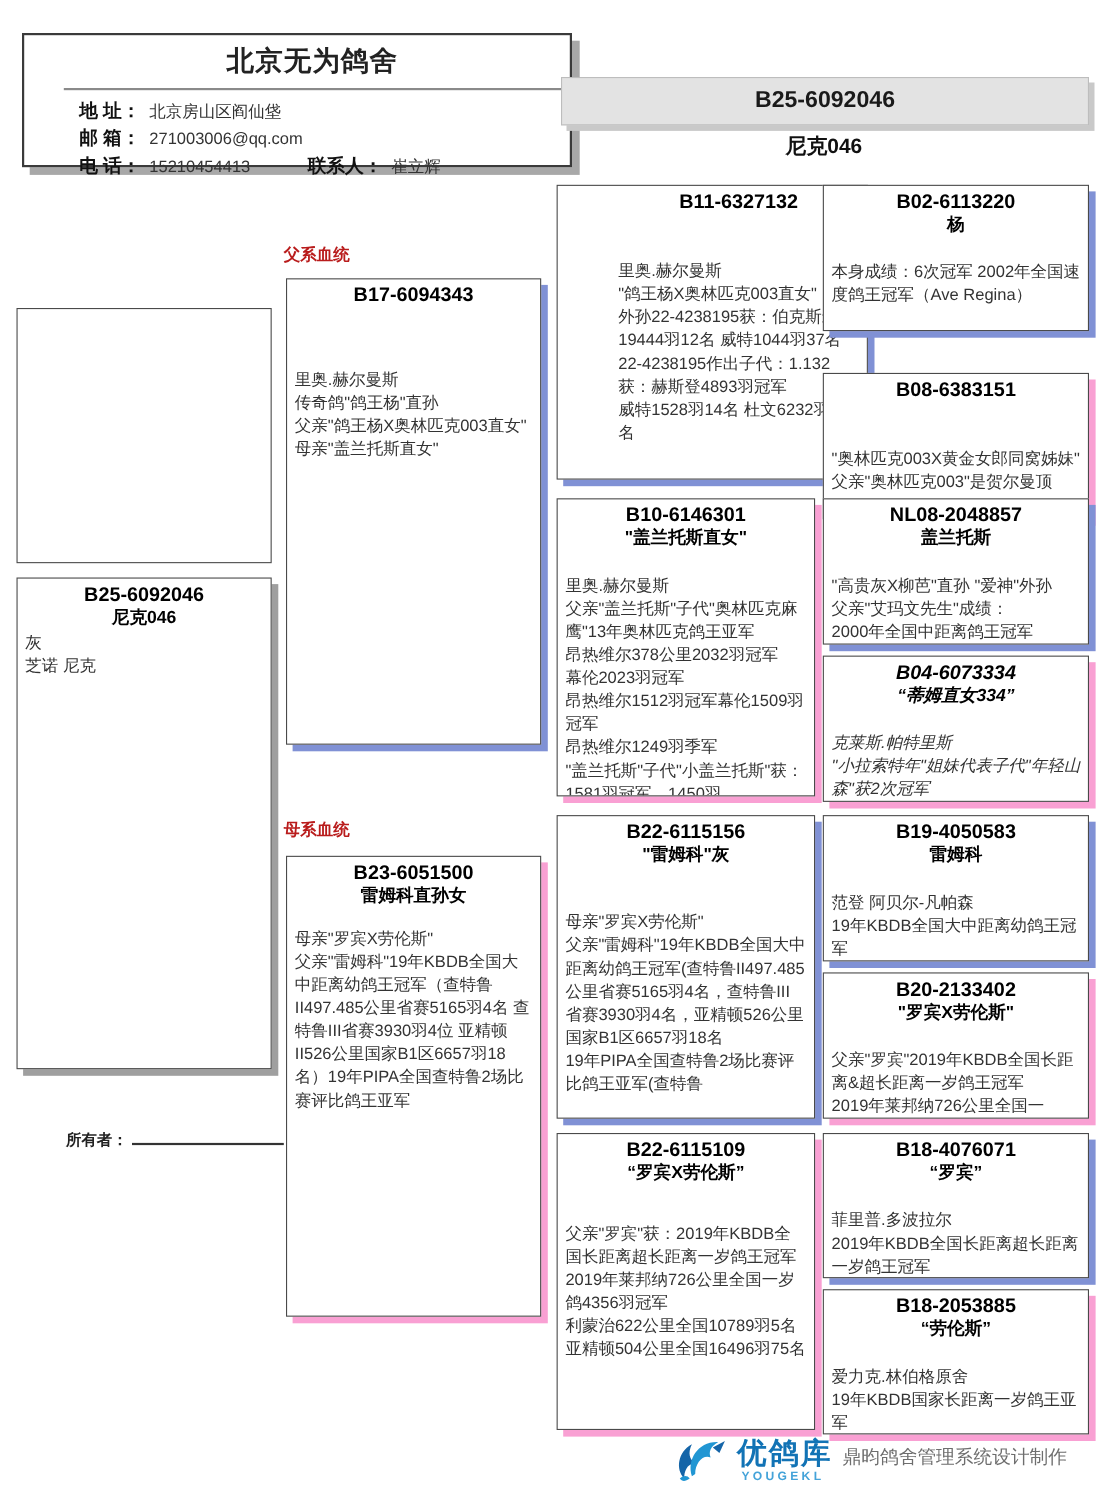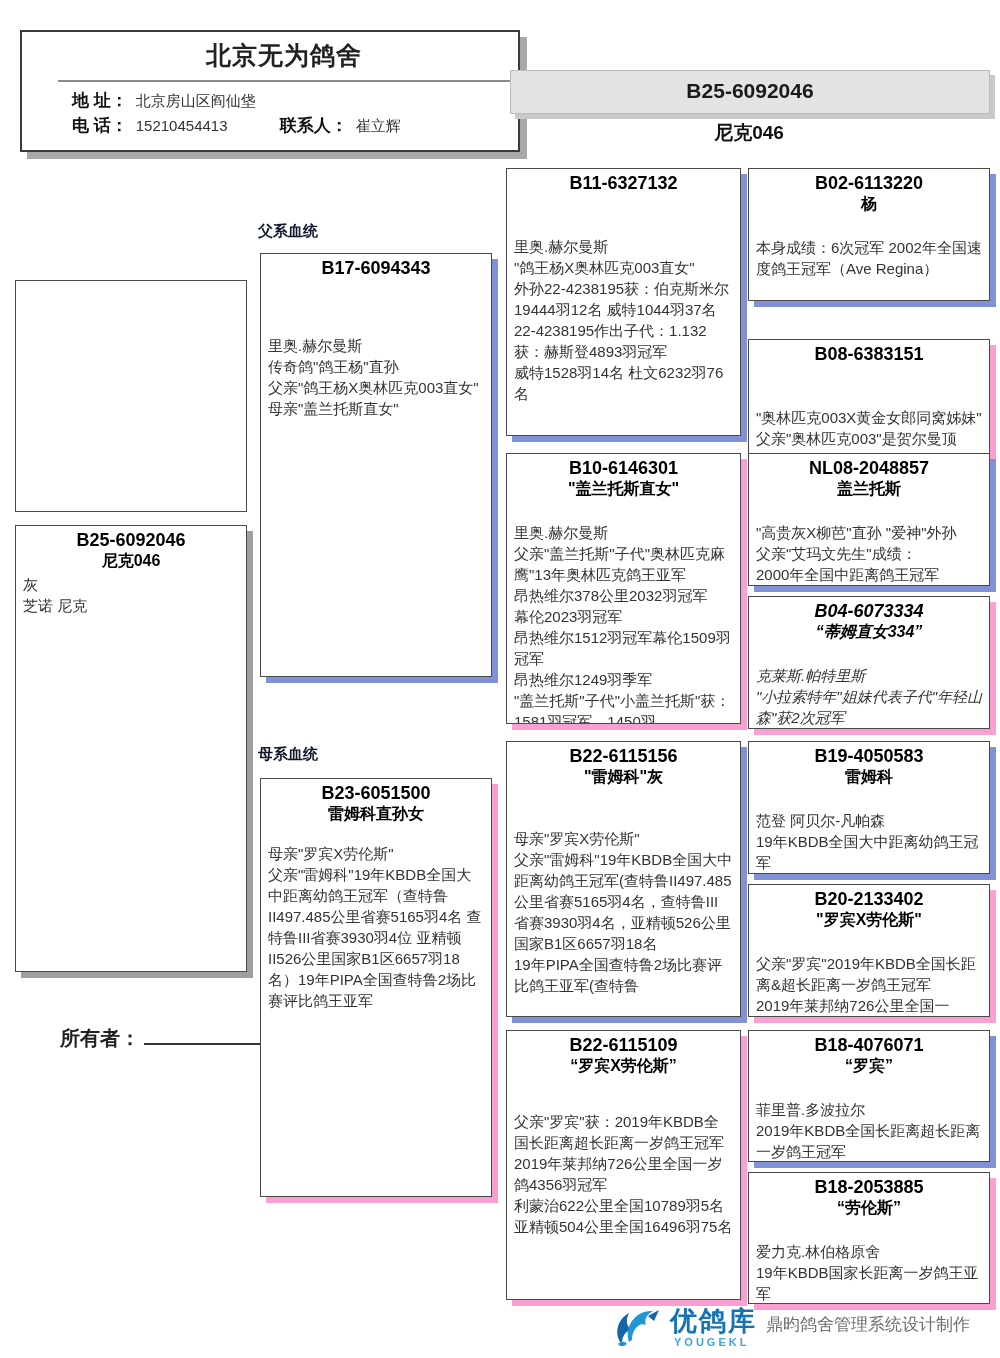--- a/index.html
+++ b/index.html
@@ -31,21 +31,21 @@
   .title-bar{
     position:absolute;left:510px;top:70px;width:478px;height:42px;
     background:#e3e3e3;border:1px solid #bdbdbd;box-shadow:5px 5px 0 #c9c9c9;
     text-align:center;line-height:40px;font-size:21px;font-weight:bold;color:#1a1a1a;
   }
   .bird-heading{
     position:absolute;left:510px;top:120px;width:478px;height:26px;
     text-align:center;font-size:19px;font-weight:bold;color:#111;
   }
   
-  .section-label{position:absolute;font-size:15px;font-weight:bold;color:#0f172a;}
+  .section-label{position:absolute;font-size:15px;font-weight:bold;color:#b91c1c;}
   
   .pbox{
     position:absolute;background:#fff;border:1px solid #4a4a4a;overflow:hidden;
   }
   .male{box-shadow:6px 6px 0 var(--male);}
   .female{box-shadow:6px 6px 0 var(--female);}
   .graybox{box-shadow:6px 6px 0 var(--graysh);}
   .pbox-ring{text-align:center;font-weight:bold;font-size:18px;margin-top:4px;color:#000;}
   .pbox-name{text-align:center;font-weight:bold;font-size:16px;min-height:20px;color:#000;}
   .pbox-body{
@@ -57,21 +57,21 @@
   .col4{left:748px;width:240px;}
   .col2 .pbox-body{margin-top:36px;}
   .col3 .pbox-body{margin-top:22px;}
   .col4 .pbox-body{margin-top:22px;}
   .self-box .pbox-body{margin-top:2px;}
   .photo-box{
     position:absolute;left:15px;top:280px;width:230px;height:230px;
     background:#fff;border:1px solid #4a4a4a;
   }
   
-  .owner-line{position:absolute;left:60px;top:1025px;font-size:20px;font-weight:bold;color:#222;}
+  .owner-line{position:absolute;left:60px;top:1025px;font-size:14px;font-weight:bold;color:#222;}
   .owner-blank{
     display:inline-block;width:138px;height:14px;border-bottom:2px solid #333;
     margin-left:4px;vertical-align:baseline;
   }
   
   .brand-icon{position:absolute;left:612px;top:1300px;width:54px;height:54px;}
   .brand-name{position:absolute;left:670px;top:1303px;font-size:27px;font-weight:bold;color:#1273b5;letter-spacing:2px;}
   .brand-sub{position:absolute;left:674px;top:1336px;font-size:11px;font-weight:bold;color:#44a3d9;letter-spacing:3px;}
   .credit-text{position:absolute;left:766px;top:1313px;font-size:17px;color:#6e6e6e;}
 </style>
@@ -79,20 +79,23 @@
 <body>
 
 <div class="loft-card">
   <div class="loft-title">北京无为鸽舍</div>
   <div class="loft-divider"></div>
   <div class="loft-rows">
     <div class="loft-row">
       <span class="loft-label">地 址：</span><span>北京房山区阎仙垡</span>
     </div>
     <div class="loft-row">
+      <span class="loft-label">邮 箱：</span><span>271003006@qq.com</span>
+    </div>
+    <div class="loft-row">
       <span class="loft-label">电 话：</span><span>15210454413</span>
       <span class="loft-label contact-group">联系人：</span><span>崔立辉</span>
     </div>
   </div>
 </div>
 
 <div class="title-bar">B25-6092046</div>
 <div class="bird-heading">尼克046</div>
 
 <div class="section-label" style="left:258px;top:222px;">父系血统</div>
@@ -120,21 +123,21 @@
 母亲"盖兰托斯直女"</div>
 </div>
 
 <div class="pbox col2 female" style="top:778px;height:417px;">
   <div class="pbox-ring">B23-6051500</div>
   <div class="pbox-name">雷姆科直孙女</div>
   <div class="pbox-body" style="margin-top:18px;">母亲"罗宾X劳伦斯"
 父亲"雷姆科"19年KBDB全国大中距离幼鸽王冠军（查特鲁II497.485公里省赛5165羽4名 查特鲁III省赛3930羽4位 亚精顿II526公里国家B1区6657羽18名）19年PIPA全国查特鲁2场比赛评比鸽王亚军</div>
 </div>
 
-<div class="pbox col3 male" style="top:168px;height:266px;">
+<div class="pbox col3 male" style="top:168px;height:266px;padding-left:48px;">
   <div class="pbox-ring">B11-6327132</div>
   <div class="pbox-name"></div>
   <div class="pbox-body">里奥.赫尔曼斯
 "鸽王杨X奥林匹克003直女"
 外孙22-4238195获：伯克斯米尔19444羽12名 威特1044羽37名
 22-4238195作出子代：1.132获：赫斯登4893羽冠军
 威特1528羽14名 杜文6232羽76名</div>
 </div>
 
 <div class="pbox col3 female" style="top:453px;height:269px;">

